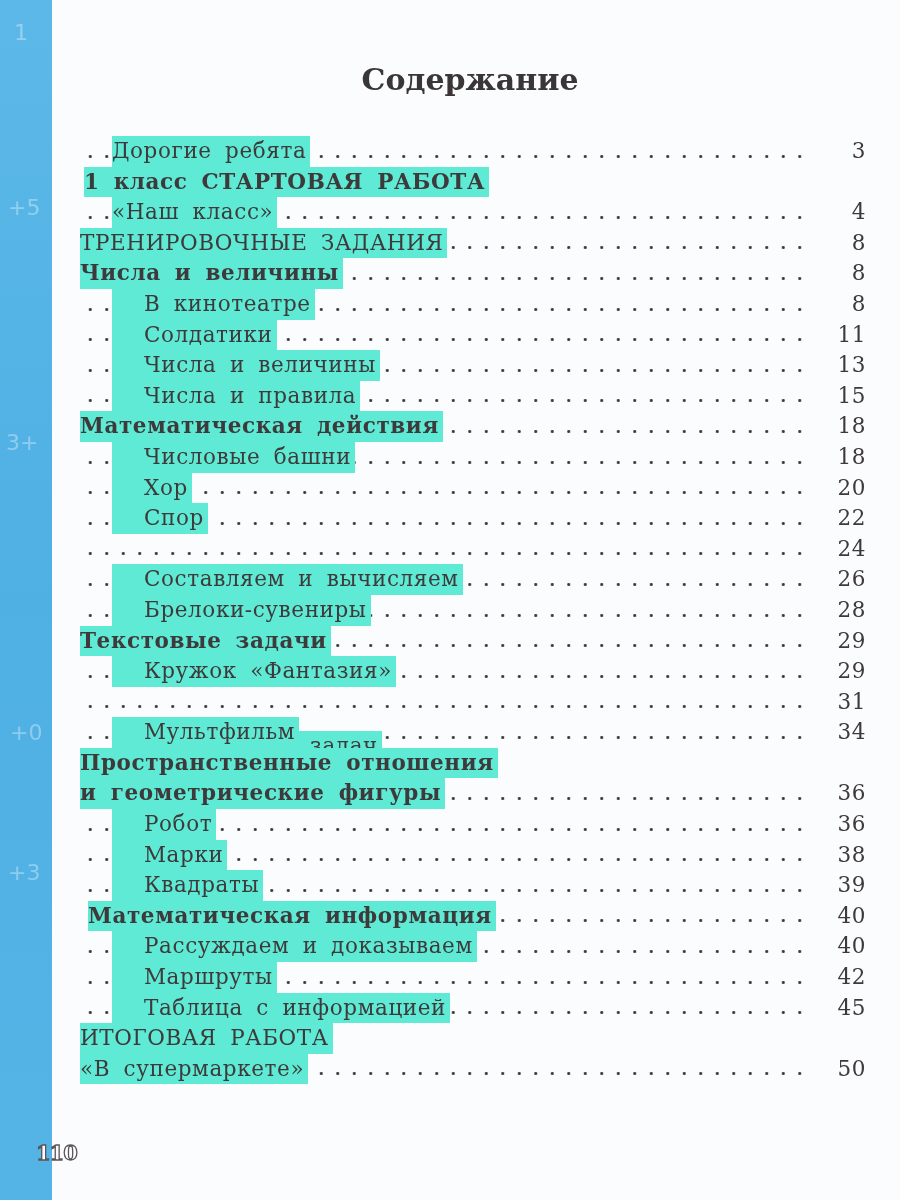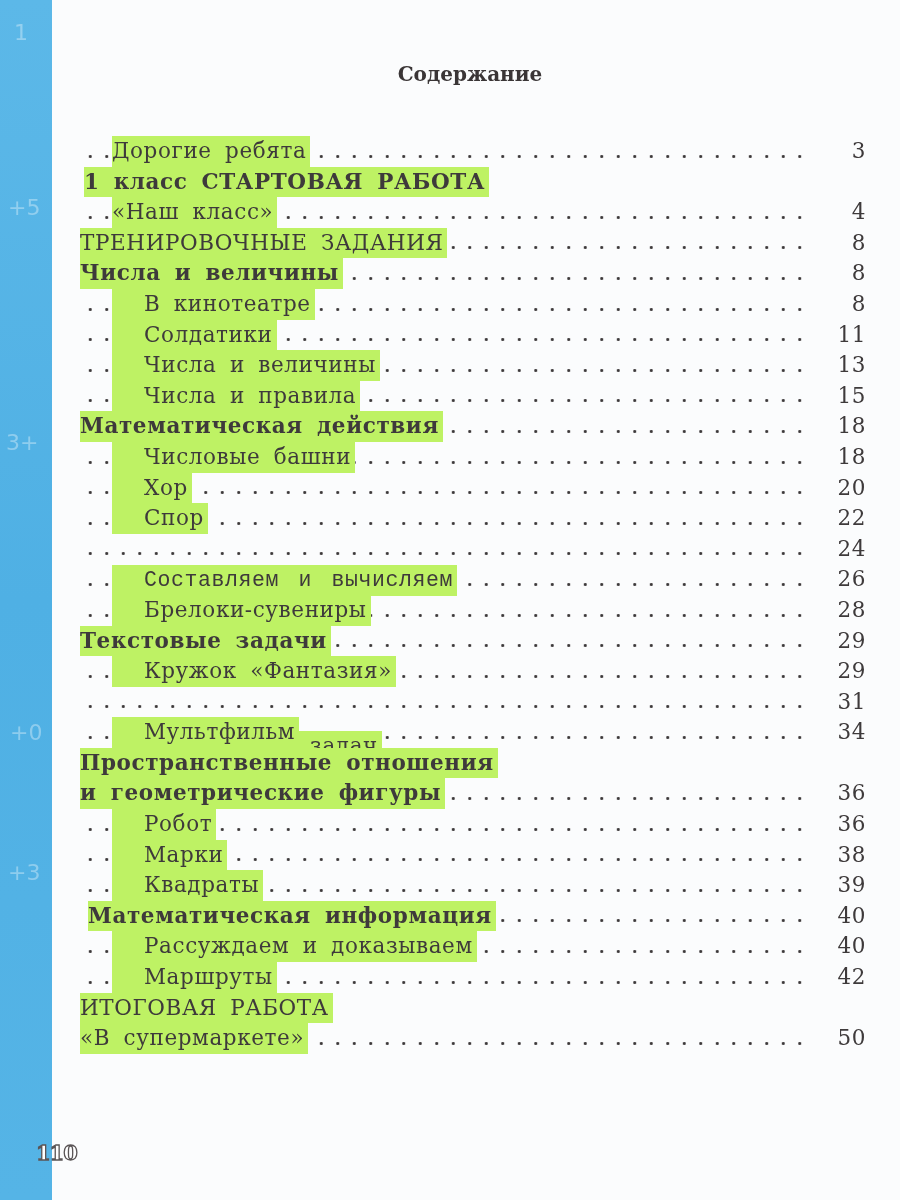--- a/index.html
+++ b/index.html
@@ -12,41 +12,41 @@
     .margin-strip {
       position: absolute; left: 0; top: 0; width: 52px; height: 1200px;
       background: linear-gradient(180deg, #5cb8e8 0%, #4fb0e4 50%, #55b4e6 100%);
     }
     .margin-strip .scribble {
       position: absolute; color: rgba(255,255,255,0.35);
       font-family: "DejaVu Sans", sans-serif; font-size: 22px;
     }
     .page-title {
       position: absolute; left: 0; width: 900px; top: 62px;
-      text-align: center; font-weight: bold; font-size: 20px;
+      text-align: center; font-weight: bold; font-size: 30px;
       padding-left: 40px; box-sizing: border-box;
       color: #3a3536;
     }
     .toc {
       position: absolute; left: 80px; top: 136px; width: 786px;
     }
     .row {
       position: relative; height: 30.6px; line-height: 30.6px;
       font-size: 21.5px; white-space: nowrap; letter-spacing: 0.6px;
     }
     .row.indent .label { padding-left: 32px; }
     .row.bold { font-weight: bold; }
     .row .label { position: relative; z-index: 1; background: transparent; word-spacing: 6px; }
     .row .dots {
       position: absolute; left: 0; right: 58px; bottom: 9px; height: 3px;
       background-image: radial-gradient(circle, #3e3a3b 1.3px, transparent 1.6px);
       background-size: 16.5px 3px; background-position: right center; background-repeat: repeat-x;
     }
     .row .mask {
-      display: inline-block; background: #bef264; position: relative; z-index: 1; padding-right: 4px;
+      display: inline-block; background: #5eead4; position: relative; z-index: 1; padding-right: 4px;
     }
     .row .page {
       position: absolute; right: 0; top: 0; font-weight: normal;
     }
     .page-number {
       position: absolute; left: 36px; top: 1140px;
       font-family: "DejaVu Serif", serif; font-size: 21px; font-weight: bold;
       color: #ffffff; -webkit-text-stroke: 1.3px #5a5556; letter-spacing: -1px;
     }
   </style>
@@ -71,31 +71,32 @@
     <div class="row bold"><span class="dots"></span><span class="mask" style="margin-left: 0px;"><span class="label">Числа и величины</span></span><span class="page">8</span></div>
     <div class="row indent"><span class="dots"></span><span class="mask" style="margin-left: 32px;"><span class="label">В кинотеатре</span></span><span class="page">8</span></div>
     <div class="row indent"><span class="dots"></span><span class="mask" style="margin-left: 32px;"><span class="label">Солдатики</span></span><span class="page">11</span></div>
     <div class="row indent"><span class="dots"></span><span class="mask" style="margin-left: 32px;"><span class="label">Числа и величины</span></span><span class="page">13</span></div>
     <div class="row indent"><span class="dots"></span><span class="mask" style="margin-left: 32px;"><span class="label">Числа и правила</span></span><span class="page">15</span></div>
     <div class="row bold"><span class="dots"></span><span class="mask" style="margin-left: 0px;"><span class="label">Математическая действия</span></span><span class="page">18</span></div>
     <div class="row indent"><span class="dots"></span><span class="mask" style="margin-left: 32px;"><span class="label">Числовые башни</span></span><span class="page">18</span></div>
     <div class="row indent"><span class="dots"></span><span class="mask" style="margin-left: 32px;"><span class="label">Хор</span></span><span class="page">20</span></div>
     <div class="row indent"><span class="dots"></span><span class="mask" style="margin-left: 32px;"><span class="label">Спор</span></span><span class="page">22</span></div>
     <div class="row indent"><span class="dots"></span><span class="page">24</span></div>
-    <div class="row indent"><span class="dots"></span><span class="mask" style="margin-left: 32px; font-family: Liberation Mono, monospace;"><span class="label">Составляем и вычисляем</span></span><span class="page">26</span></div>
+    <div class="row indent"><span class="dots"></span><span class="mask" style="margin-left: 32px;"><span class="label">Составляем и вычисляем</span></span><span class="page">26</span></div>
     <div class="row indent"><span class="dots"></span><span class="mask" style="margin-left: 32px;"><span class="label">Брелоки-сувениры</span></span><span class="page">28</span></div>
     <div class="row bold"><span class="dots"></span><span class="mask" style="margin-left: 0px;"><span class="label">Текстовые задачи</span></span><span class="page">29</span></div>
     <div class="row indent"><span class="dots"></span><span class="mask" style="margin-left: 32px;"><span class="label">Кружок «Фантазия»</span></span><span class="page">29</span></div>
     <div class="row indent"><span class="dots"></span><span class="mask" style="margin-left: 32px; margin-top: 44px;"><span class="label">Составление задач</span></span><span class="page">31</span></div>
     <div class="row indent"><span class="dots"></span><span class="mask" style="margin-left: 32px;"><span class="label">Мультфильм</span></span><span class="page">34</span></div>
     <div class="row bold"><span class="mask" style="margin-left: 0px;"><span class="label">Пространственные отношения</span></span></div>
     <div class="row bold"><span class="dots"></span><span class="mask" style="margin-left: 0px;"><span class="label">и геометрические фигуры</span></span><span class="page">36</span></div>
     <div class="row indent"><span class="dots"></span><span class="mask" style="margin-left: 32px;"><span class="label">Робот</span></span><span class="page">36</span></div>
     <div class="row indent"><span class="dots"></span><span class="mask" style="margin-left: 32px;"><span class="label">Марки</span></span><span class="page">38</span></div>
     <div class="row indent"><span class="dots"></span><span class="mask" style="margin-left: 32px;"><span class="label">Квадраты</span></span><span class="page">39</span></div>
     <div class="row bold"><span class="dots"></span><span class="mask" style="margin-left: 8px;"><span class="label">Математическая информация</span></span><span class="page">40</span></div>
     <div class="row indent"><span class="dots"></span><span class="mask" style="margin-left: 32px;"><span class="label">Рассуждаем и доказываем</span></span><span class="page">40</span></div>
     <div class="row indent"><span class="dots"></span><span class="mask" style="margin-left: 32px;"><span class="label">Маршруты</span></span><span class="page">42</span></div>
+    <div class="row indent"><span class="dots"></span><span class="mask" style="margin-left: 32px;"><span class="label">Таблица с информацией</span></span><span class="page">45</span></div>
     <div class="row"><span class="mask" style="margin-left: 0px;"><span class="label">ИТОГОВАЯ РАБОТА</span></span></div>
     <div class="row"><span class="dots"></span><span class="mask" style="margin-left: 0px;"><span class="label">«В супермаркете»</span></span><span class="page">50</span></div>
   </div>
 
 <div class="page-number">110</div>
 
 </body></html>

